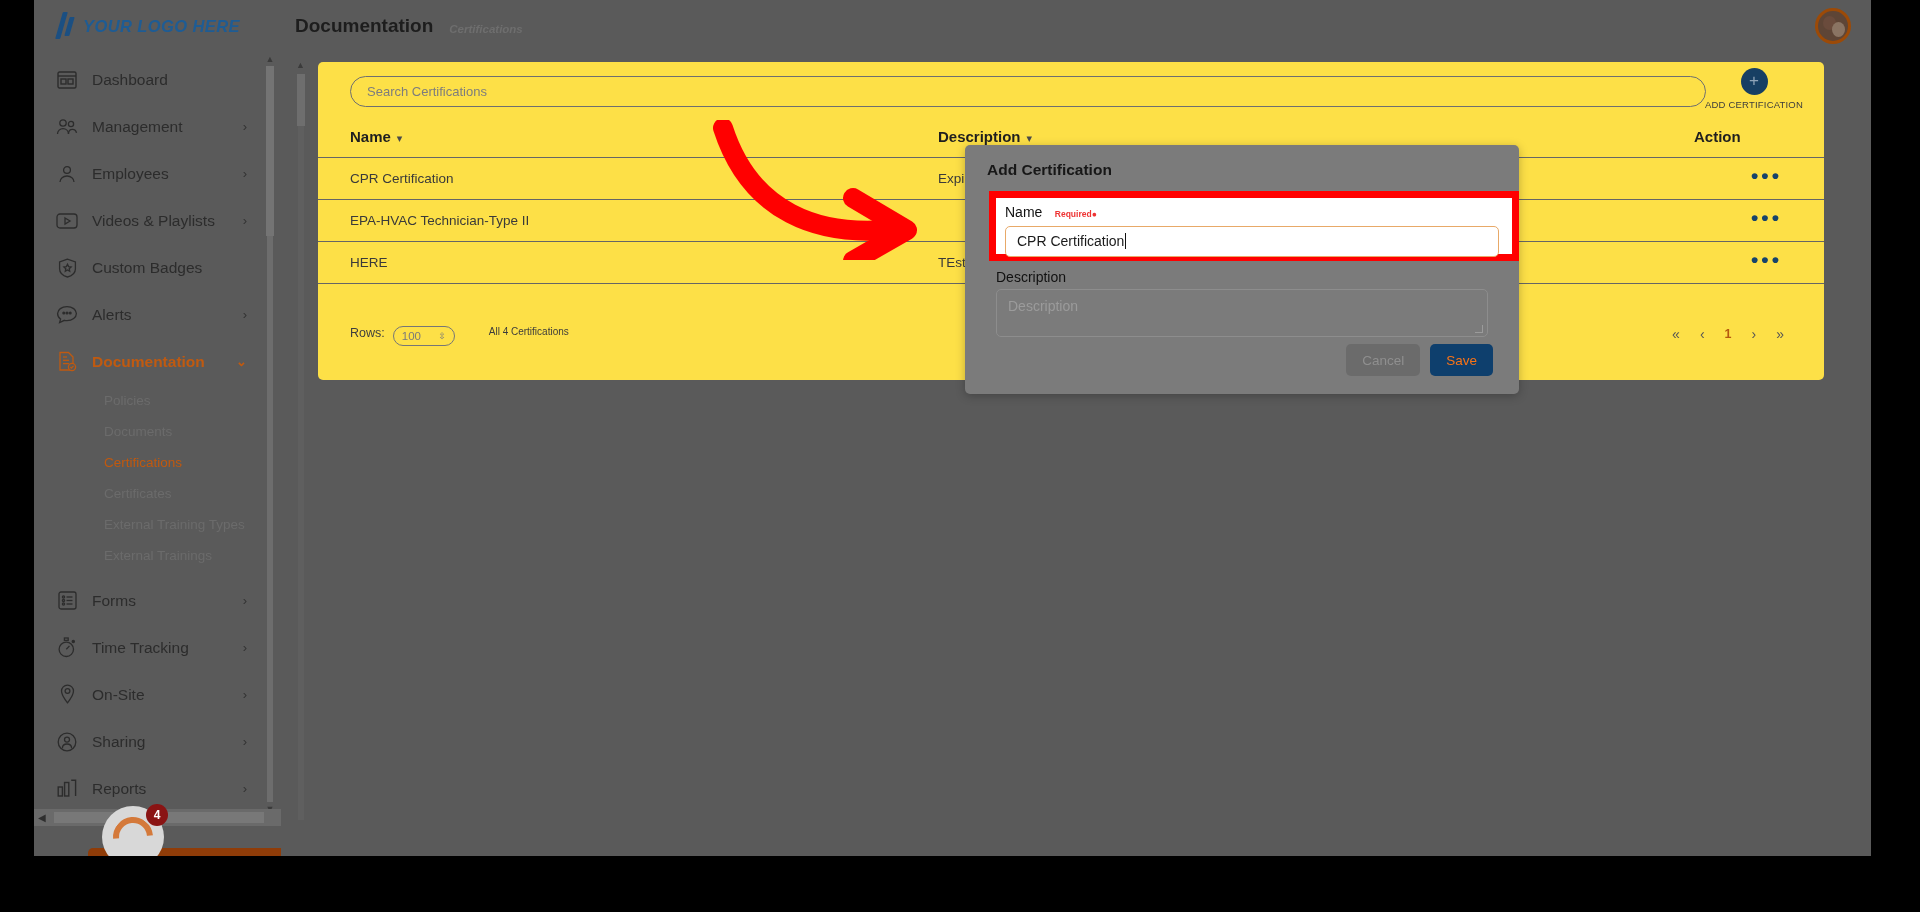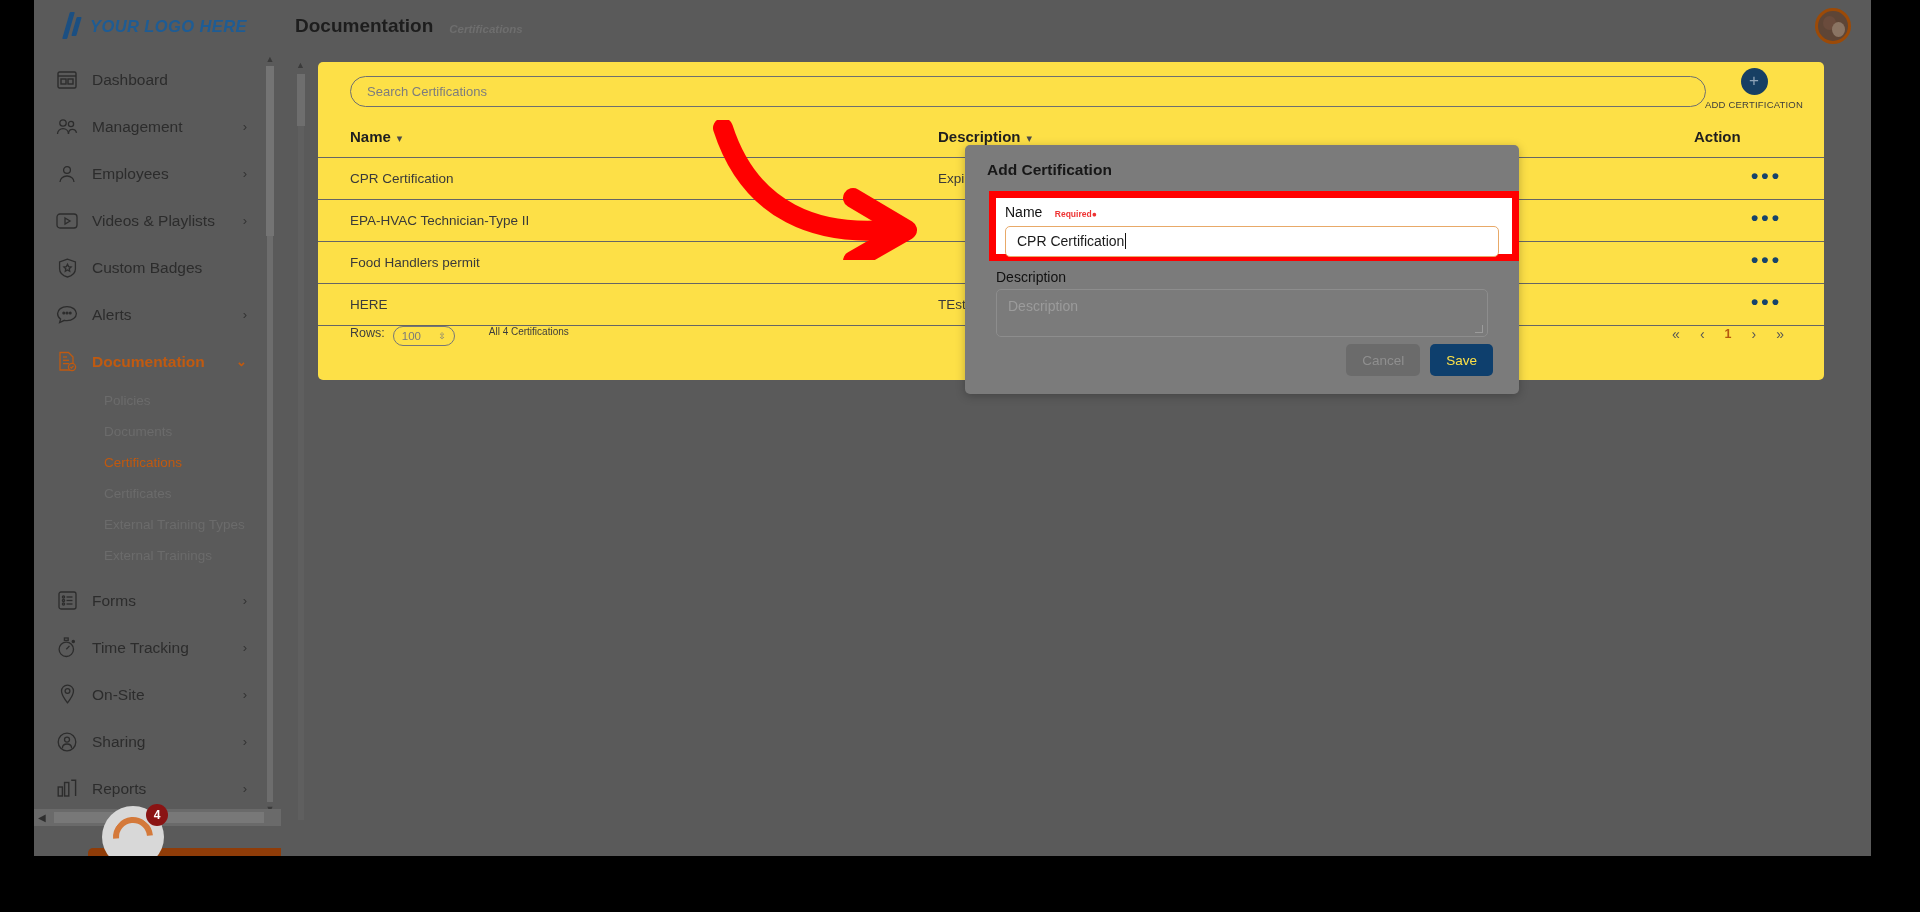--- a/index.html
+++ b/index.html
@@ -26,21 +26,21 @@
     background:#000000;
   }
   .right-gutter {
     position:absolute; left:1871px; top:0; width:49px; height:912px;
     background:#000000;
   }
   .bottom-strip{
     position:absolute;left:0;top:856px;width:1920px;height:56px;background:#000;
   }
   .logo-row {
-    height: 52px; display: flex; align-items: center; padding-left: 30px;
+    height: 52px; display: flex; align-items: center; padding-left: 23px;
   }
   .logo-mark {
     width: 18px; height: 28px; margin-right: 8px; position: relative;
   }
   .logo-mark::before, .logo-mark::after{
     content:""; position:absolute; background:#1b4f82;
     width:5px; height:27px; transform: skewX(-16deg); border-radius:1px;
   }
   .logo-mark::before{ left:2px; }
   .logo-mark::after{ left:10px; height:19px; top:5px; }
@@ -190,21 +190,21 @@
     padding:8px 0 0 11px;
   }
   .desc-grip{position:absolute;right:4px;bottom:3px;width:8px;height:8px;
      border-right:1px solid #9b9b9b;border-bottom:1px solid #9b9b9b;}
   .btn-row{ position:absolute; right:26px; bottom:18px; display:flex; gap:10px; }
   .btn{
     height:28px; border-radius:5px; font-size:13.5px; display:flex; align-items:center;
     justify-content:center; padding:16px 16px; cursor:pointer;
   }
   .btn-cancel{ background:#6b6b6b; color:#8f8f8f; }
-  .btn-save{ background:#0e3f6d; color:#fde047; }
+  .btn-save{ background:#0e3f6d; color:#f97316; }
 
   
   .arrow-svg{ position:absolute; left:430px; top:120px; width:250px; height:140px; pointer-events:none;}
 </style>
 </head>
 <body>
 
 <div id="app">
 
   <div class="left-gutter"></div>
@@ -458,25 +458,20 @@
             <td class="col-name">CPR Certification</td>
             <td class="col-desc">Expires every ____ years.</td>
             <td class="col-act"><span class="dots">•••</span></td>
           </tr>
           <tr>
             <td class="col-name">EPA-HVAC Technician-Type II</td>
             <td class="col-desc"></td>
             <td class="col-act"><span class="dots">•••</span></td>
           </tr>
           <tr>
-            <td class="col-name">Food Handlers permit</td>
-            <td class="col-desc"></td>
-            <td class="col-act"><span class="dots">•••</span></td>
-          </tr>
-          <tr>
             <td class="col-name">HERE</td>
             <td class="col-desc">TEst</td>
             <td class="col-act"><span class="dots">•••</span></td>
           </tr>
         </tbody>
       </table>
 
       <div class="foot">
         <span class="rows-lbl">Rows:</span>
         <div class="rows-sel">

